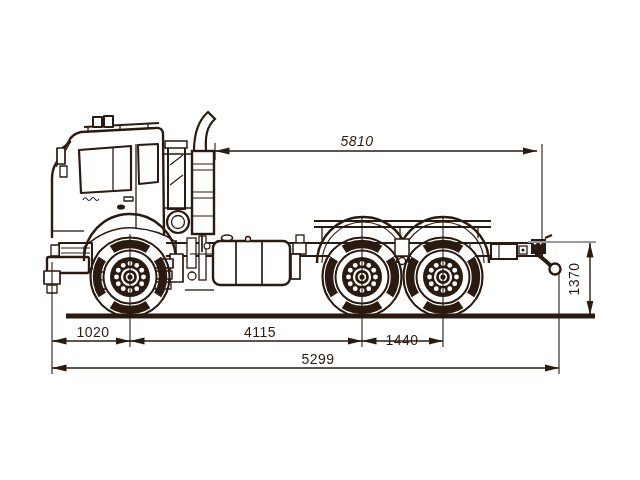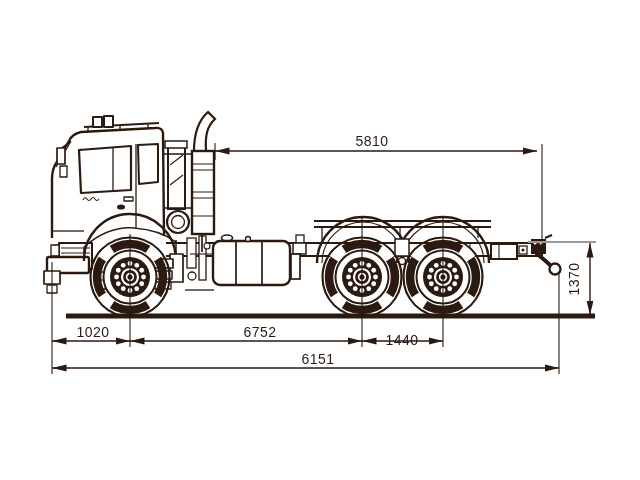--- a/index.html
+++ b/index.html
@@ -193,19 +193,19 @@
   <g>
     <line x1="215" y1="151" x2="537" y2="151" class="dim" marker-start="url(#arw)" marker-end="url(#arw)"></line>
     <line x1="590" y1="243" x2="590" y2="315" class="dim" marker-start="url(#arw)" marker-end="url(#arw)"></line>
     <line x1="52" y1="341" x2="130" y2="341" class="dim" marker-start="url(#arw)" marker-end="url(#arw)"></line>
     <line x1="130" y1="341" x2="362" y2="341" class="dim" marker-start="url(#arw)" marker-end="url(#arw)"></line>
     <line x1="362" y1="341" x2="443" y2="341" class="dim" marker-start="url(#arw)" marker-end="url(#arw)"></line>
     <line x1="52" y1="368" x2="559" y2="368" class="dim" marker-start="url(#arw)" marker-end="url(#arw)"></line>
   </g>
 </svg>
 
-<div class="lbl" style="left:372px;top:141px;">5810</div>
+<div class="lbl" style="left:357px;top:141px;font-style:italic;">5810</div>
 <div class="lbl rot" style="left:574px;top:279px;">1370</div>
 <div class="lbl" style="left:93px;top:332px;">1020</div>
-<div class="lbl" style="left:260px;top:332px;">6752</div>
+<div class="lbl" style="left:260px;top:332px;">4115</div>
 <div class="lbl" style="left:402px;top:340px;">1440</div>
-<div class="lbl" style="left:318px;top:359px;">6151</div>
+<div class="lbl" style="left:318px;top:359px;">5299</div>
 </div>
 
 </body></html>

